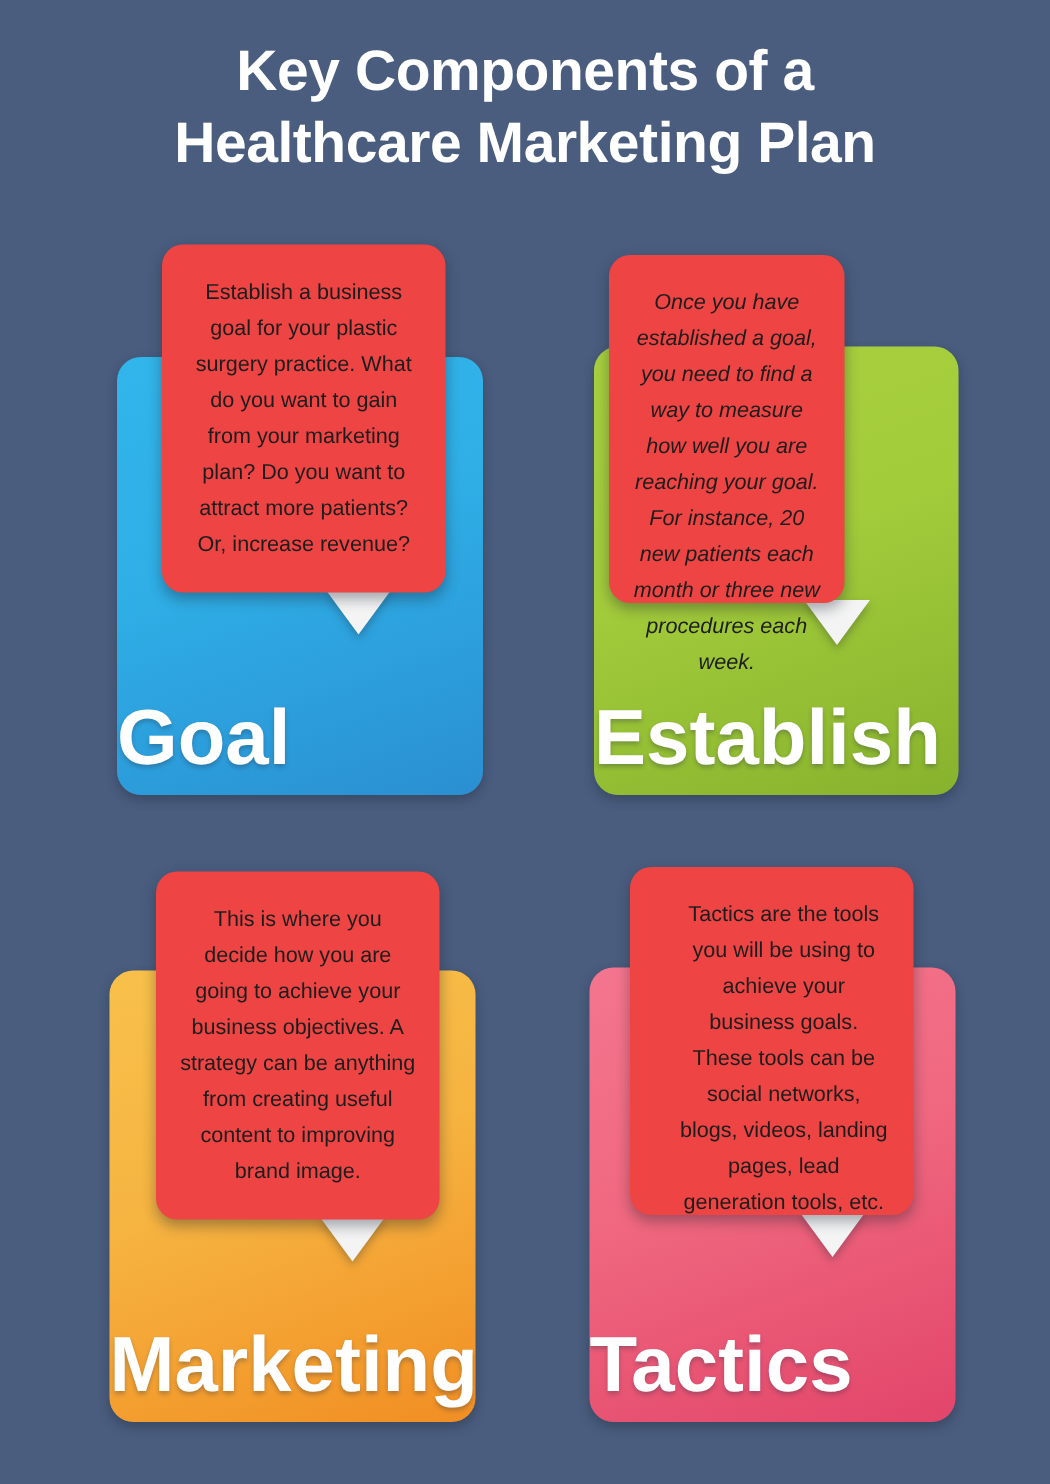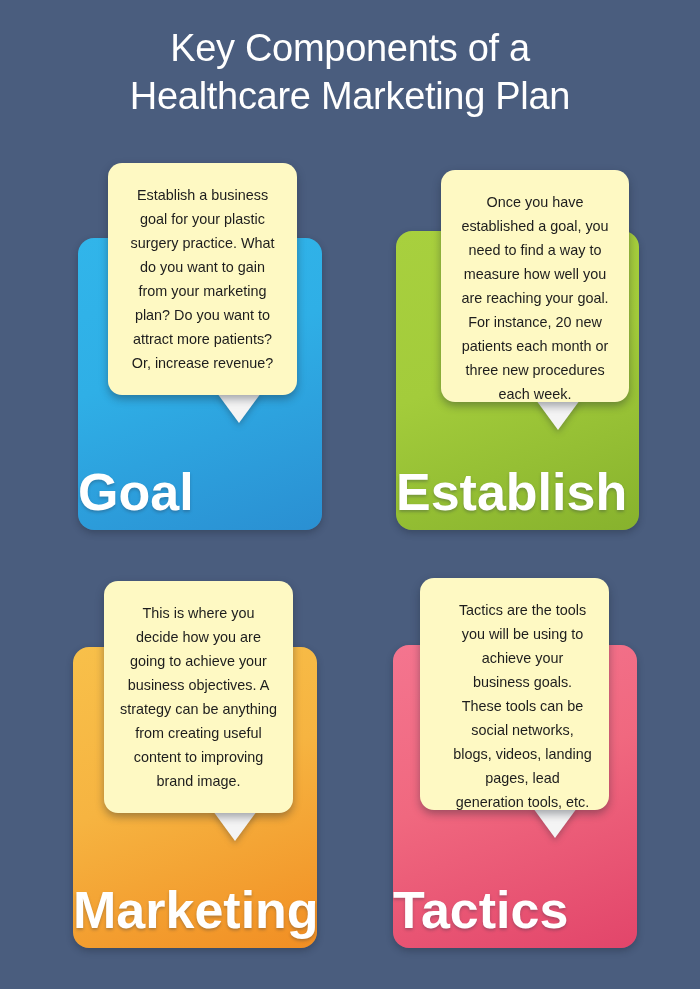--- a/index.html
+++ b/index.html
@@ -17,21 +17,21 @@
 
   
   .title {
     position: absolute;
     left: 0;
     top: 24px;
     width: 700px;
     text-align: center;
     color: #ffffff;
     font-family: "Liberation Sans", sans-serif;
-    font-weight: normal;
+    font-weight: bold;
     font-size: 38px;
     line-height: 48px;
     letter-spacing: -0.3px;
     white-space: pre-line;
   }
 
   
   .board {
     position: absolute;
     left: 0;
@@ -61,21 +61,21 @@
     font-family: "Liberation Sans", sans-serif;
     font-weight: bold;
     font-size: 52px;
     line-height: 48px;
     text-shadow: 0 2px 3px rgba(40, 50, 70, 0.30);
   }
 
   
   .bubble {
     position: absolute;
-    background: #fef9c3;
+    background: #ef4444;
     border-radius: 14px;
     box-shadow: 0 4px 9px rgba(25, 33, 48, 0.38);
     box-sizing: border-box;
     padding: 20px 16px 18px 16px;
   }
 
   .bubble-text {
     color: #1d1d1d;
     font-family: "Liberation Sans", sans-serif;
     font-size: 14.4px;
@@ -102,21 +102,21 @@
     background: linear-gradient(160deg, #31b5ea 0%, #2fafe6 42%, #2a8fd2 100%);
   }
   #bubble-goal { left: 108px; top: 163px; width: 189px; height: 232px; }
   #tail-goal   { left: 217px; top: 393px; }
 
   
   #panel-objectives {
     left: 396px; top: 231px; width: 243px; height: 299px;
     background: linear-gradient(160deg, #a8d03e 0%, #a3cc3b 45%, #87b22d 100%);
   }
-  #bubble-objectives { left: 441px; top: 170px; width: 188px; height: 232px; }
+  #bubble-objectives { left: 406px; top: 170px; width: 157px; height: 232px; font-style: italic; }
   #tail-objectives   { left: 536px; top: 400px; }
 
   
   #panel-strategy {
     left: 73px; top: 647px; width: 244px; height: 301px;
     background: linear-gradient(160deg, #f8c04a 0%, #f6b441 45%, #f18e23 100%);
   }
   #bubble-strategy { left: 104px; top: 581px; width: 189px; height: 232px; }
   #tail-strategy   { left: 213px; top: 811px; }
 

